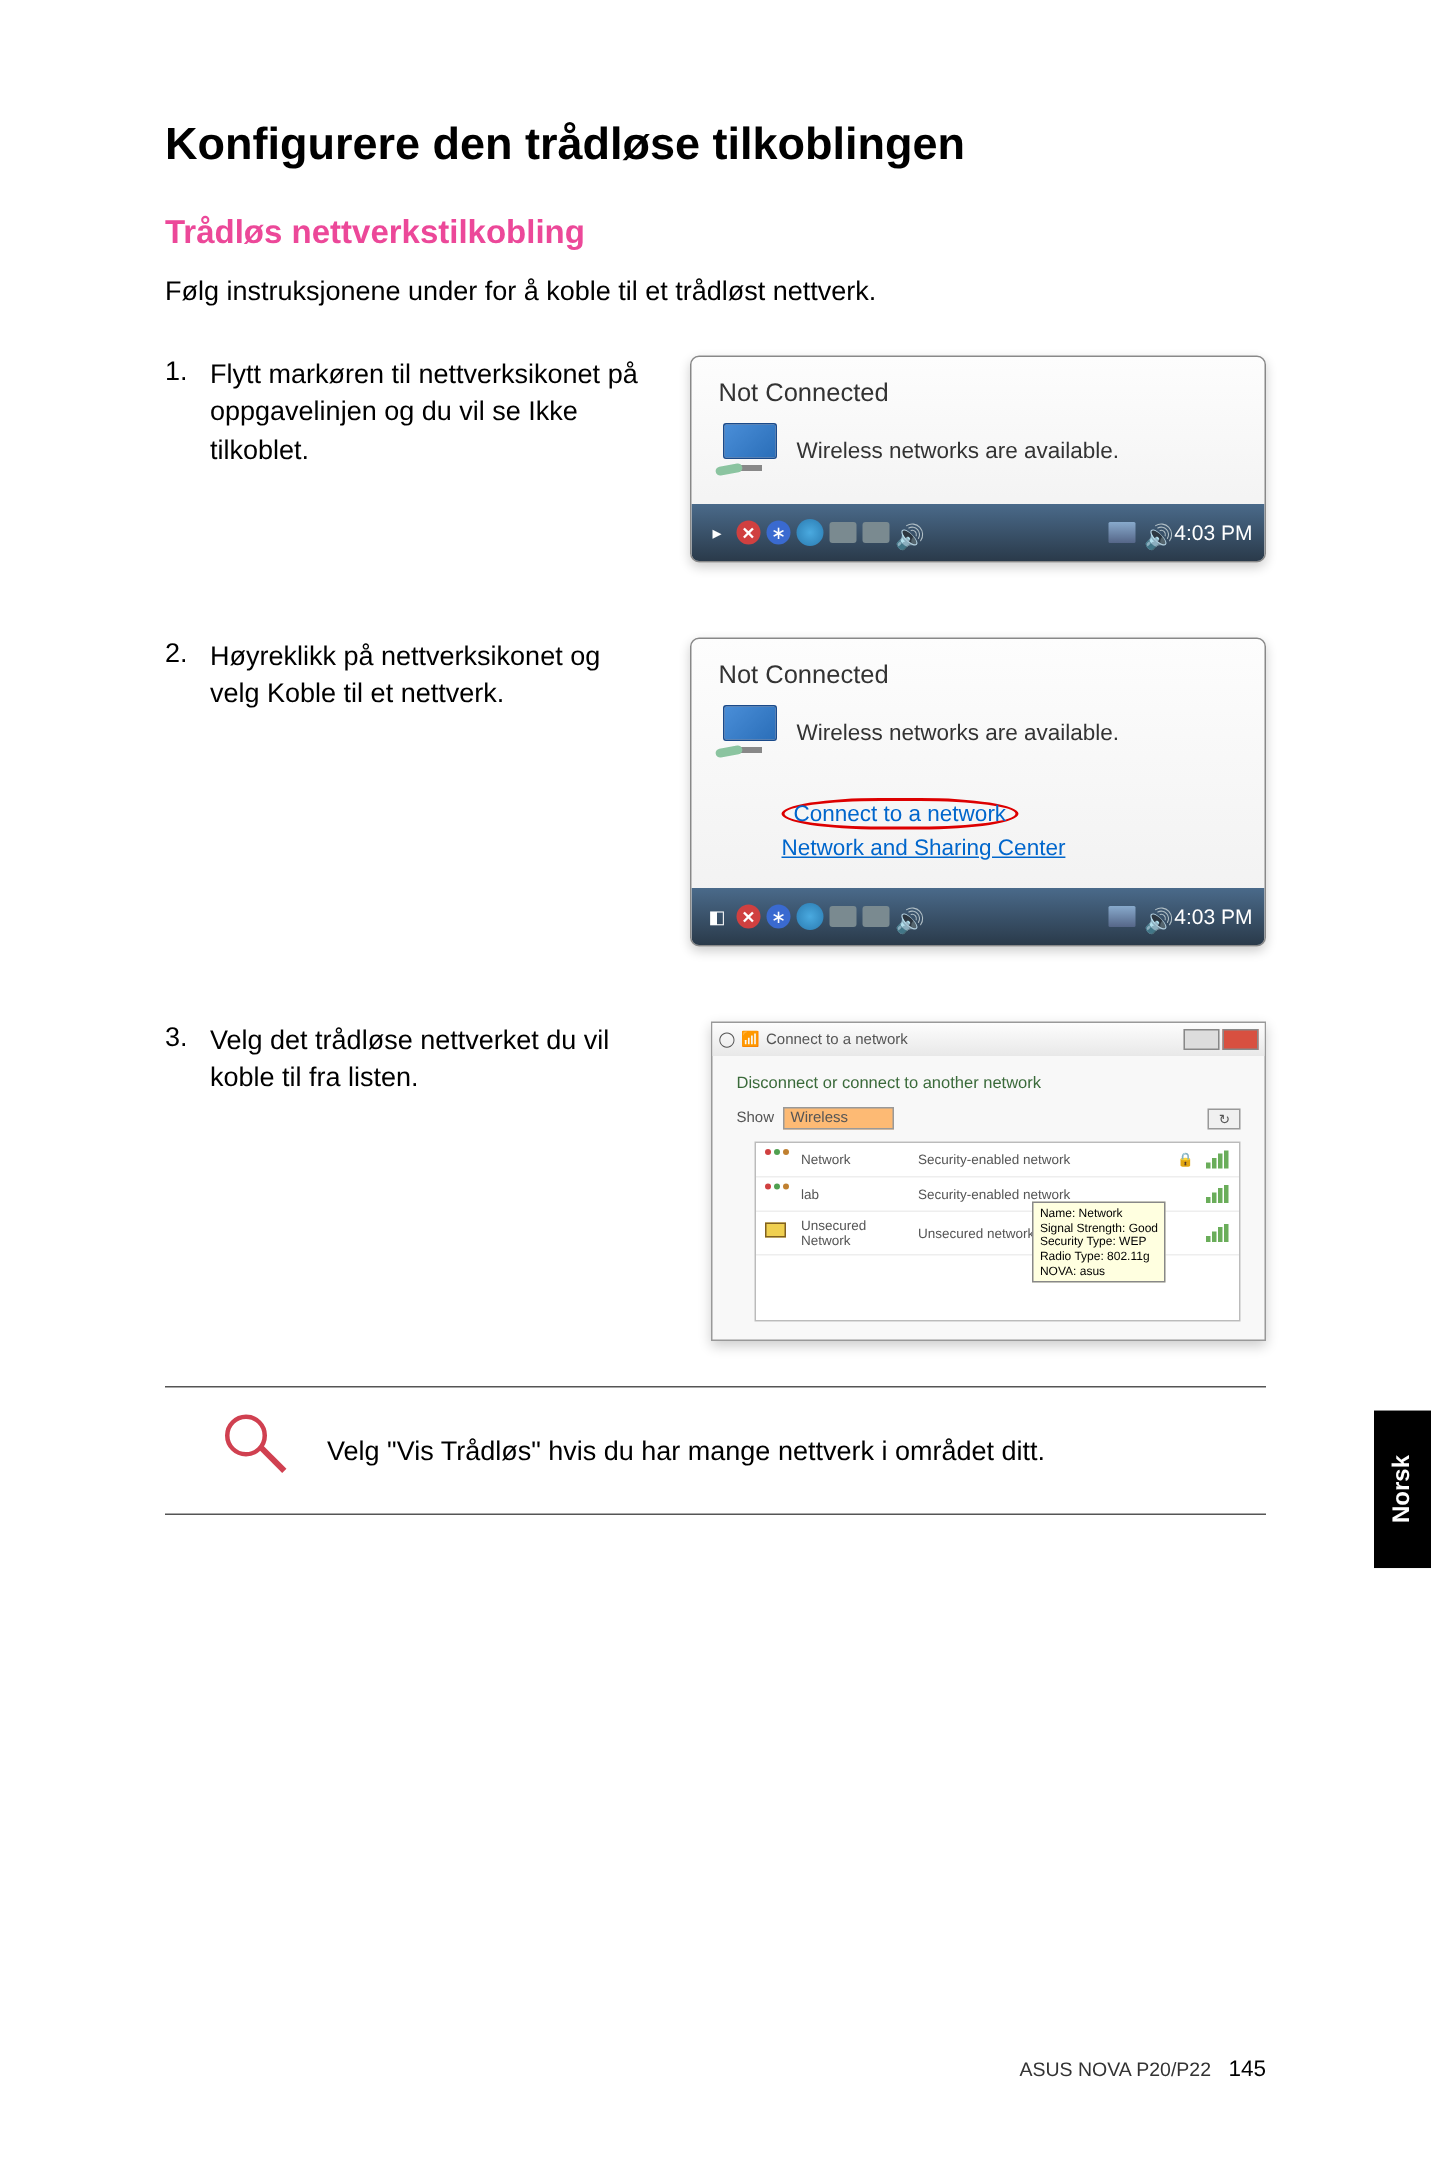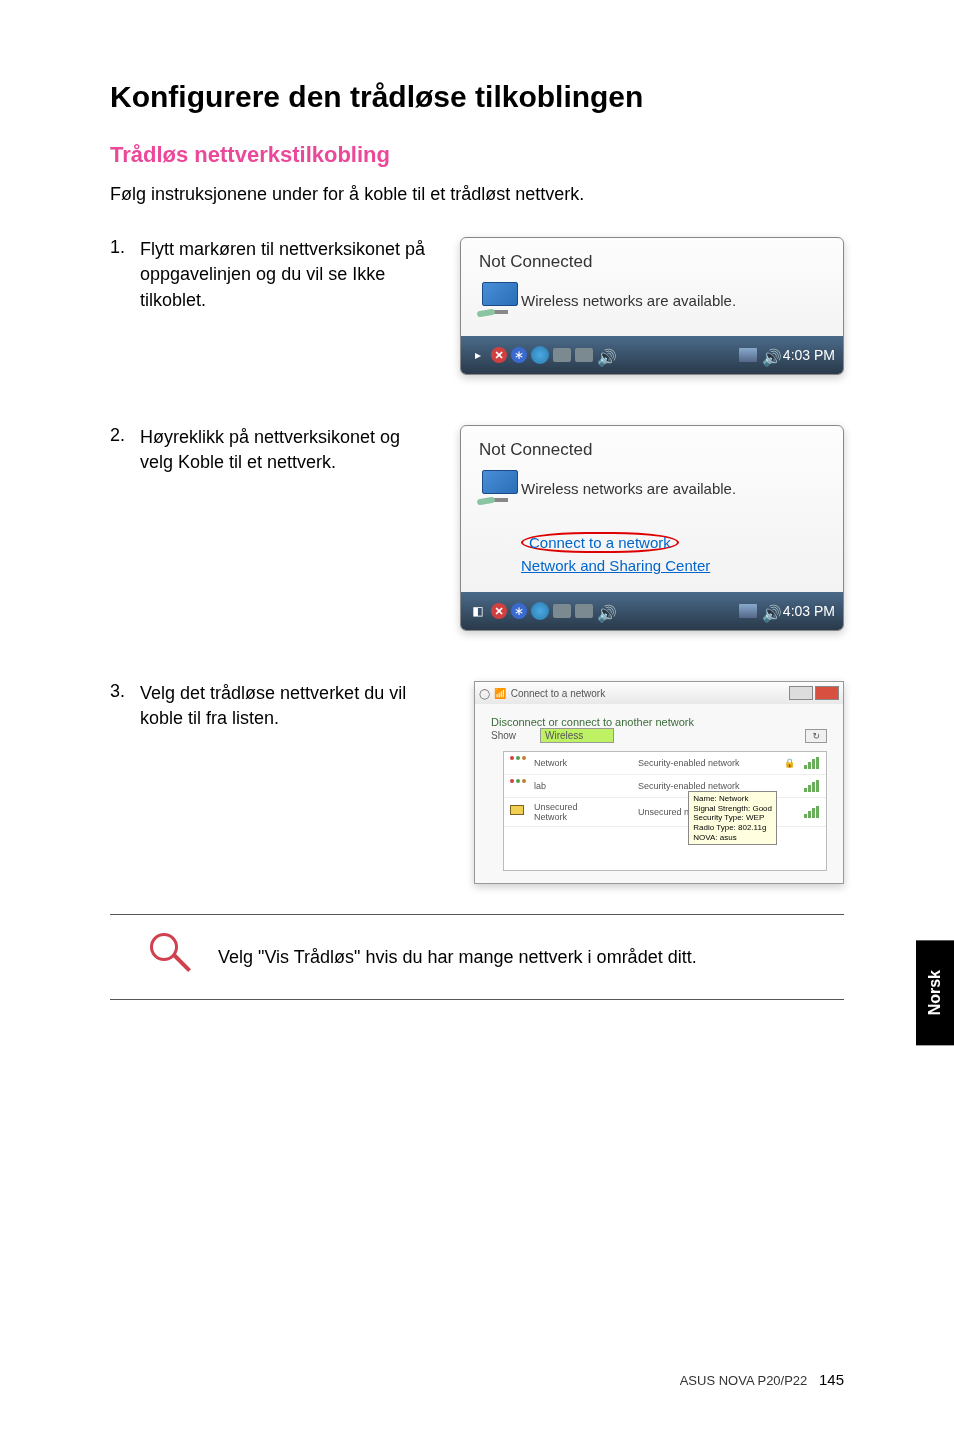--- a/index.html
+++ b/index.html
@@ -70,20 +70,21 @@
       padding: 14px 18px 18px 18px;
     }
     .popup-title {
       font-size: 17px;
       color: #333;
       margin-bottom: 10px;
     }
     .popup-row {
       display: flex;
       align-items: center;
+      gap: 10px;
     }
     .monitor-icon {
       width: 42px;
       height: 36px;
       position: relative;
       flex: 0 0 42px;
     }
     .monitor-screen {
       width: 36px;
       height: 24px;
@@ -196,34 +197,34 @@
     }
     .win-btn.close {
       background: #d85040;
     }
     .dialog-body {
       padding: 12px 16px;
     }
     .dialog-heading {
       font-size: 11px;
       color: #3a6a3a;
+      margin-bottom: 10px;
     }
     .show-row {
       margin-bottom: 8px;
       display: flex;
       align-items: center;
       gap: 6px;
       color: #555;
     }
     .show-select {
       border: 1px solid #999;
       padding: 1px 30px 1px 4px;
-      background: #bef264;
+      background: #fdba74;
       font-size: 10px;
-      margin-left: 18px;
     }
     .refresh-btn {
       margin-left: auto;
       border: 1px solid #999;
       padding: 1px 6px;
       background: #f0f0f0;
       font-size: 9px;
     }
     .net-list {
       border: 1px solid #bbb;
@@ -243,21 +244,20 @@
     .net-icon {
       width: 16px;
       height: 14px;
       flex: 0 0 16px;
     }
     .net-name {
       flex: 0 0 70px;
     }
     .net-type {
       flex: 1;
-      margin-left: 26px;
     }
     .net-tooltip {
       position: absolute;
       background: #ffffe0;
       border: 1px solid #888;
       padding: 2px 4px;
       font-size: 8px;
       right: 50px;
       top: 40px;
       line-height: 1.2;

